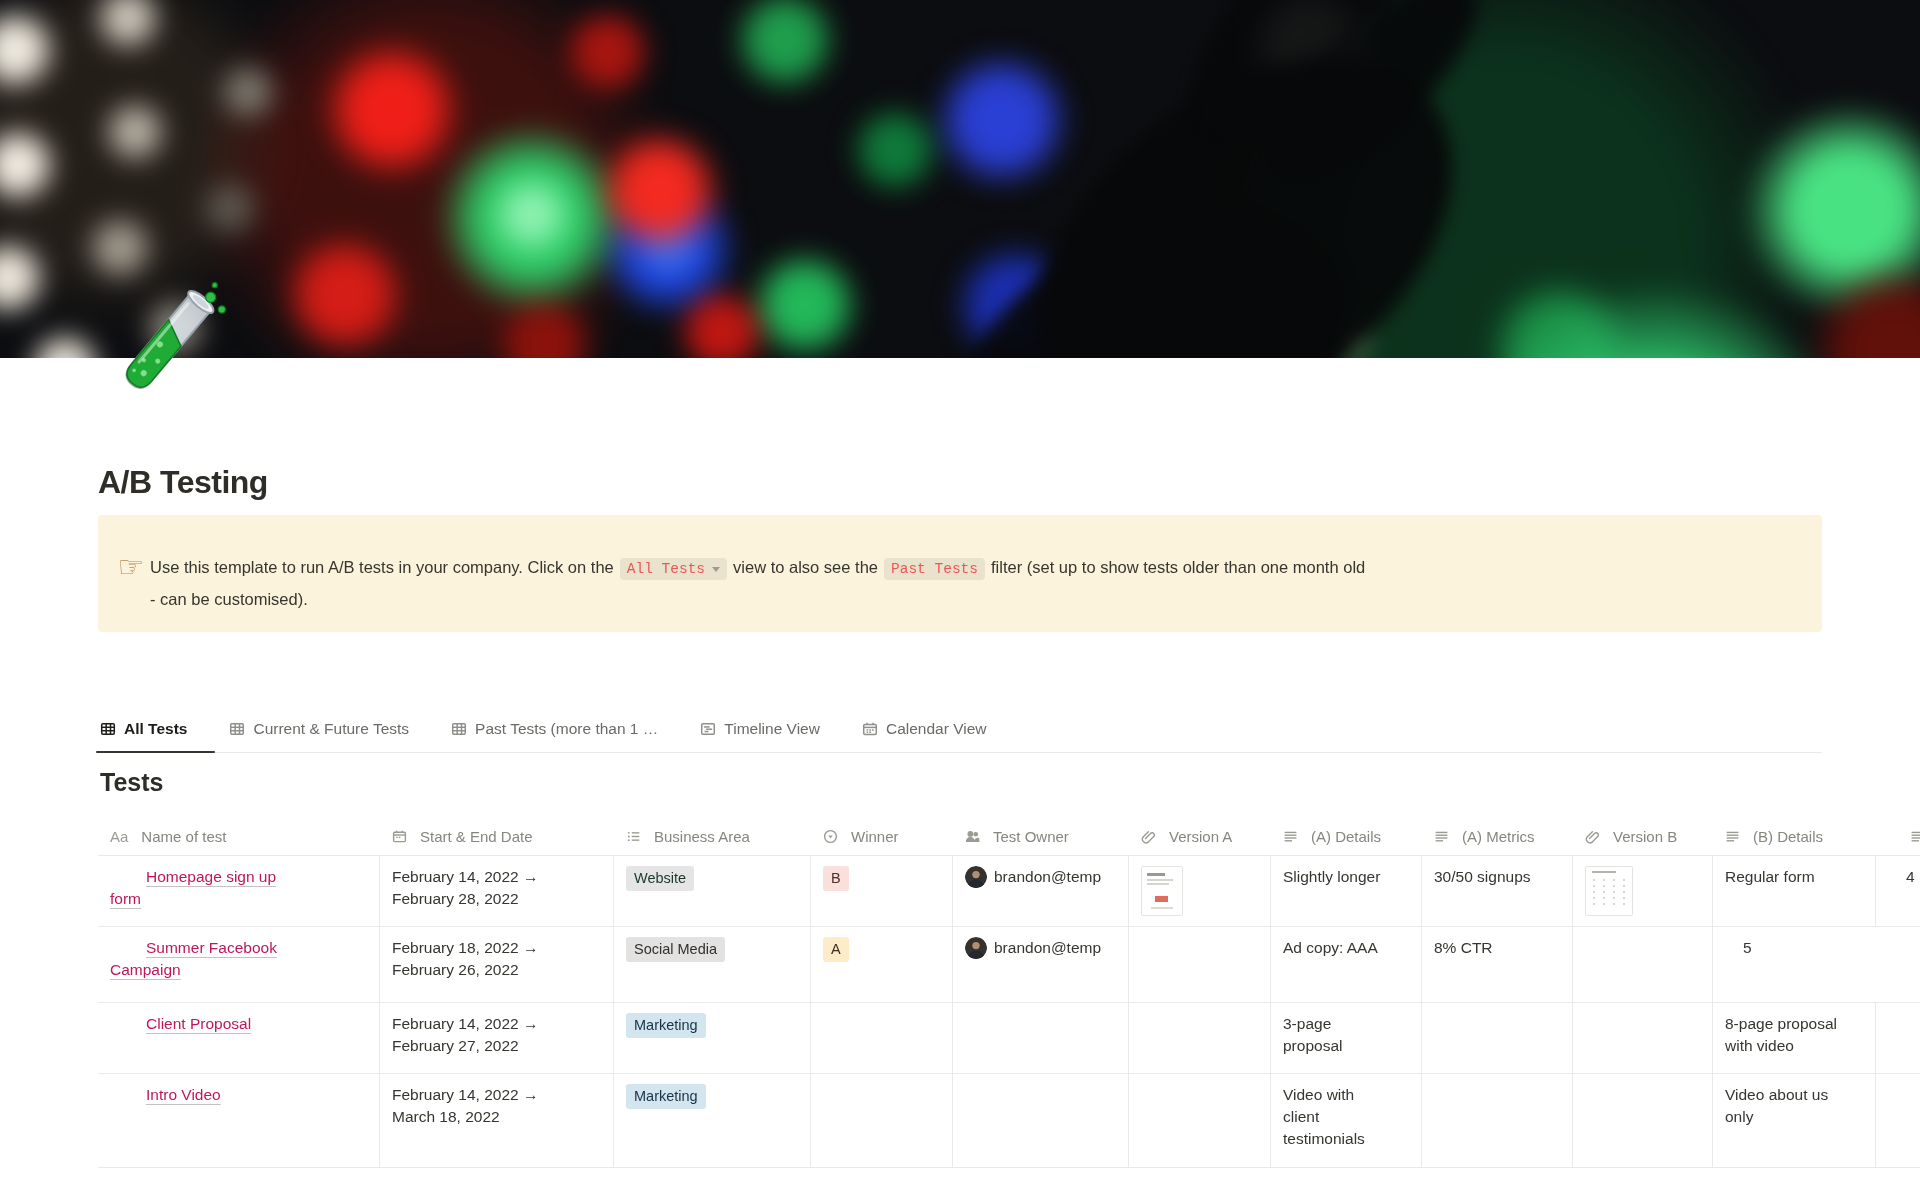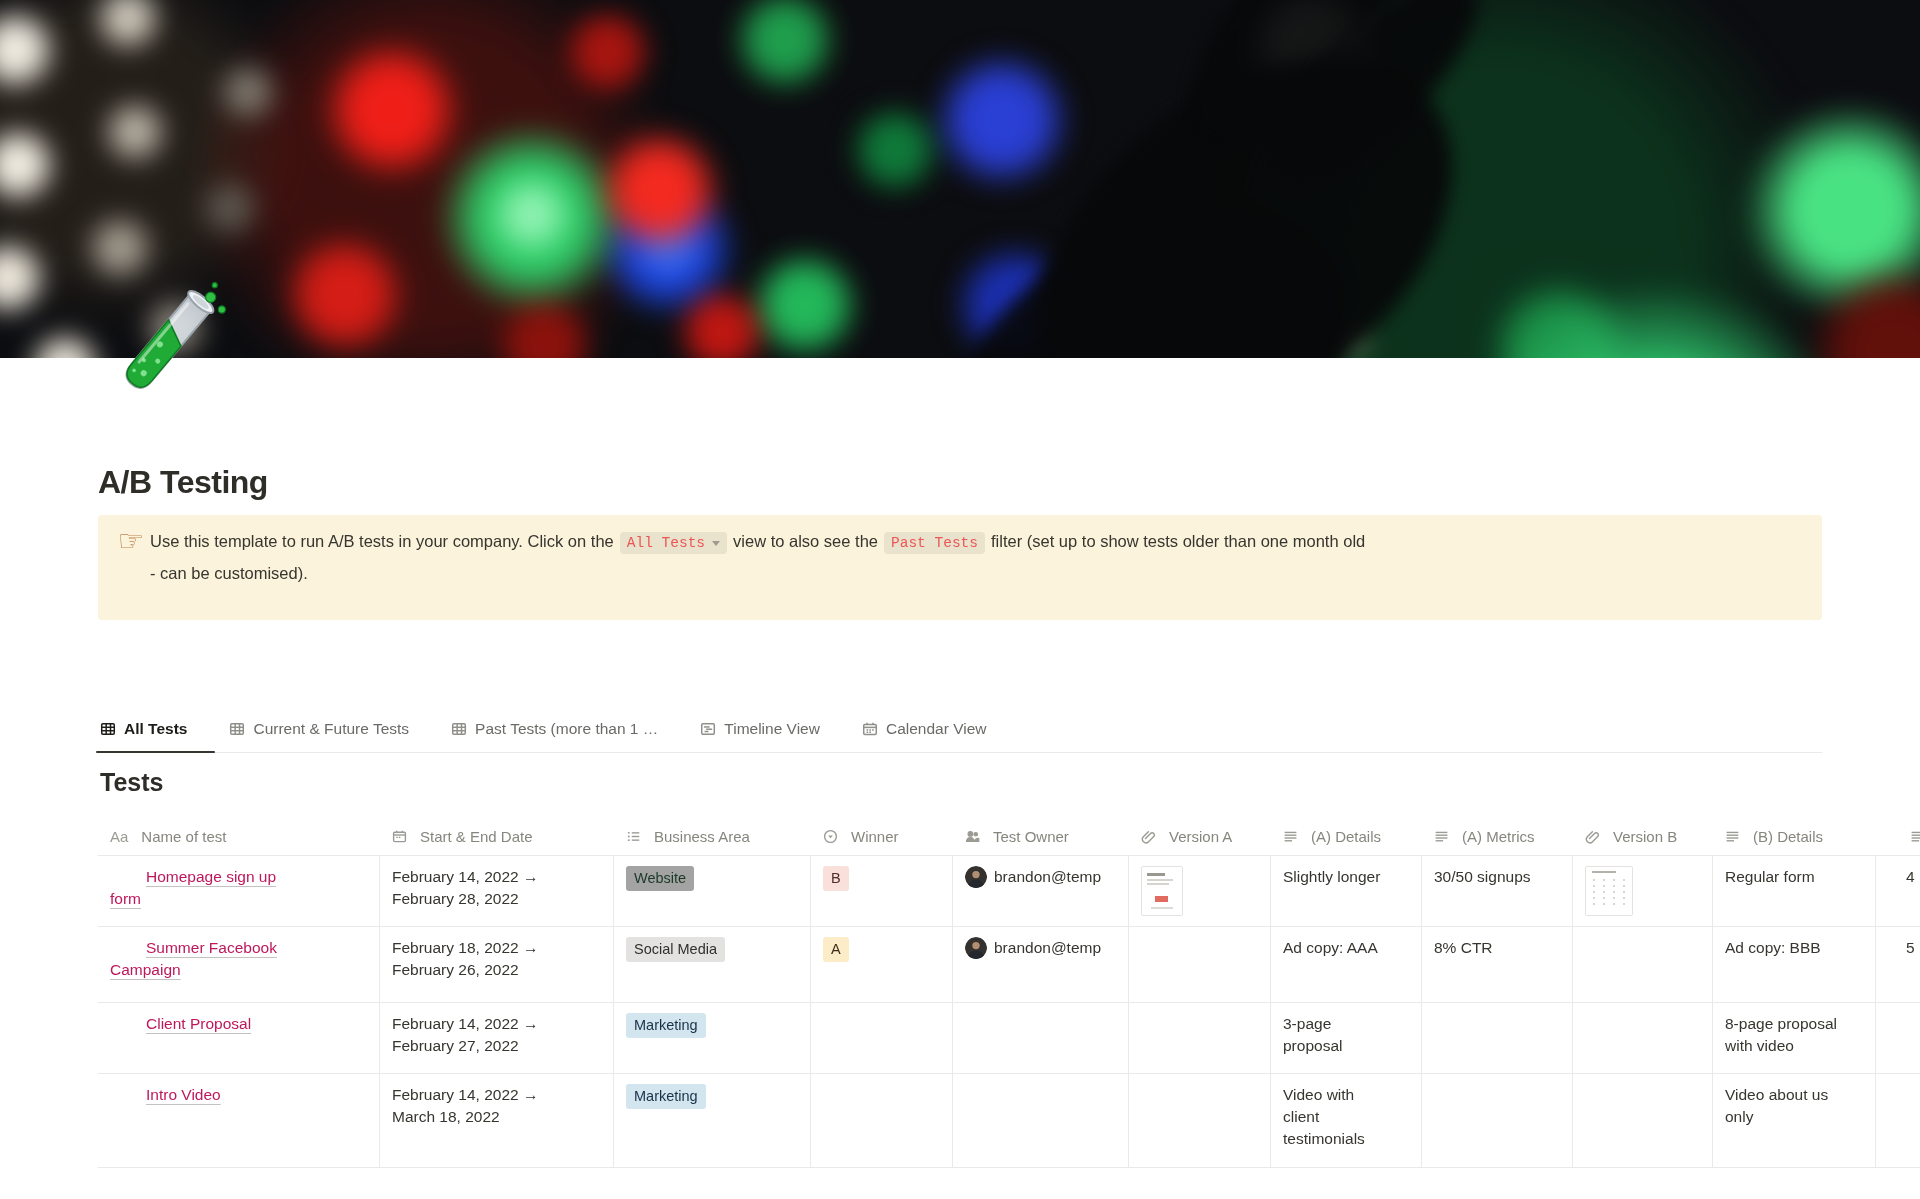--- a/index.html
+++ b/index.html
@@ -59,21 +59,21 @@
   .hand.h4{left:1240px;top:30px;width:270px;height:100px;transform:rotate(-45deg);}
 
   
   .page-icon{position:absolute;left:92px;top:276px;width:142px;height:142px;}
 
   
   .page-title{position:absolute;left:98px;top:443px;font-size:32px;font-weight:700;letter-spacing:-0.5px;color:#2f2d28;}
 
   
   .callout{position:absolute;left:98px;top:515px;width:1724px;min-height:105px;box-sizing:border-box;
-    background:#fbf3db;border-radius:4px;padding:11px 18px 18px 14px;display:flex;align-items:flex-start;}
+    background:#fbf3db;border-radius:4px;padding:37px 18px 18px 14px;display:flex;align-items:flex-start;}
   .callout-icon{flex:0 0 auto;width:38px;font-size:30px;line-height:30px;color:#c08552;text-align:center;}
   .callout-icon::before{content:"☞";}
   .callout-body{font-size:16.5px;line-height:30px;color:#37352f;}
   .pill{font-family:"Liberation Mono",monospace;font-size:14.5px;color:#eb5757;background:rgba(135,131,120,.15);
     border-radius:4px;padding:3px 7px;margin:0 6px;white-space:nowrap;}
   .caret-down{display:inline-block;width:0;height:0;border-left:4px solid transparent;border-right:4px solid transparent;
     border-top:5px solid #9f9a92;margin-left:7px;vertical-align:middle;}
 
   
   .tabs{position:absolute;left:98px;top:714px;width:1724px;display:flex;gap:38px;border-bottom:1px solid #e9e9e7;}
@@ -101,21 +101,21 @@
   .icon-texttype{font-size:15px;color:#9b9a93;letter-spacing:0;}
   .tbody-row{border-top:1px solid #e9e9e7;}
   .tbody-row:last-child{border-bottom:1px solid #e9e9e7;}
   .tbody-row .cell{border-right:1px solid #e9e9e7;}
   .tbody-row .c10{border-right:none;}
   .r1{min-height:70px;} .r2{min-height:75px;} .r3{min-height:70px;} .r4{min-height:93px;}
   .name-wrap{max-width:200px;}
   .name-link{font-weight:500;color:#be185d;text-decoration:underline;text-decoration-color:rgba(55,53,47,.3);text-underline-offset:3.5px;cursor:pointer;margin-left:36px;}
   .date-line{display:block;}
   .tag{display:inline-block;font-size:14.5px;line-height:19px;padding:3px 8px;border-radius:3px;max-width:100%;white-space:nowrap;}
-  .tag[data-color="green"]{background:#a3a3a3;color:#1c3829;}
+  .tag[data-color="green"]{background:#e5e5e5;color:#1c3829;}
   .tag[data-color="gray"]{background:#e3e2e0;color:#32302c;}
   .tag[data-color="yellow"]{background:#fdecc8;color:#402c1b;}
   .tag[data-color="red"]{background:#f9e0da;color:#522e2a;}
   .tag[data-color="blue"]{background:#d3e5ef;color:#183347;}
   .owner{display:flex;align-items:center;gap:7px;overflow:hidden;white-space:nowrap;}
   .owner .avatar{flex:0 0 auto;width:22px;height:22px;border-radius:50%;overflow:hidden;}
   .owner-email{overflow:hidden;}
   .thumb{border:1px solid #e4e3e0;border-radius:2px;background-color:#fff;}
   .thumb-a{width:40px;height:48px;background-image:
       linear-gradient(#9b9891,#9b9891),linear-gradient(#d6d4cf,#d6d4cf),linear-gradient(#d6d4cf,#d6d4cf),
@@ -393,21 +393,20 @@
                   <path d="M2.5 22 a8.5 8.5 0 0 1 17 0 Z" fill="#23282e"></path>
                 </g>
               </svg></span>
             <span class="owner-email">brandon@temp</span>
           </div>
       </div>
       <div class="cell c5"></div>
       <div class="cell c6"><span>Ad copy: AAA</span></div>
       <div class="cell c7"><span>8% CTR</span></div>
       <div class="cell c8"></div>
-      <div class="cell c9"><span>Ad copy: BBB</span></div>
       <div class="cell c10"><span class="overflow-num">5</span></div>
     </div>
 
     <div class="trow tbody-row r3">
       <div class="cell c0">
           <div class="name-wrap"><span class="name-link">Client Proposal</span></div>
         </div>
       <div class="cell c1">
           <span class="date-line">February 14, 2022 →</span>
           <span class="date-line">February 27, 2022</span>

